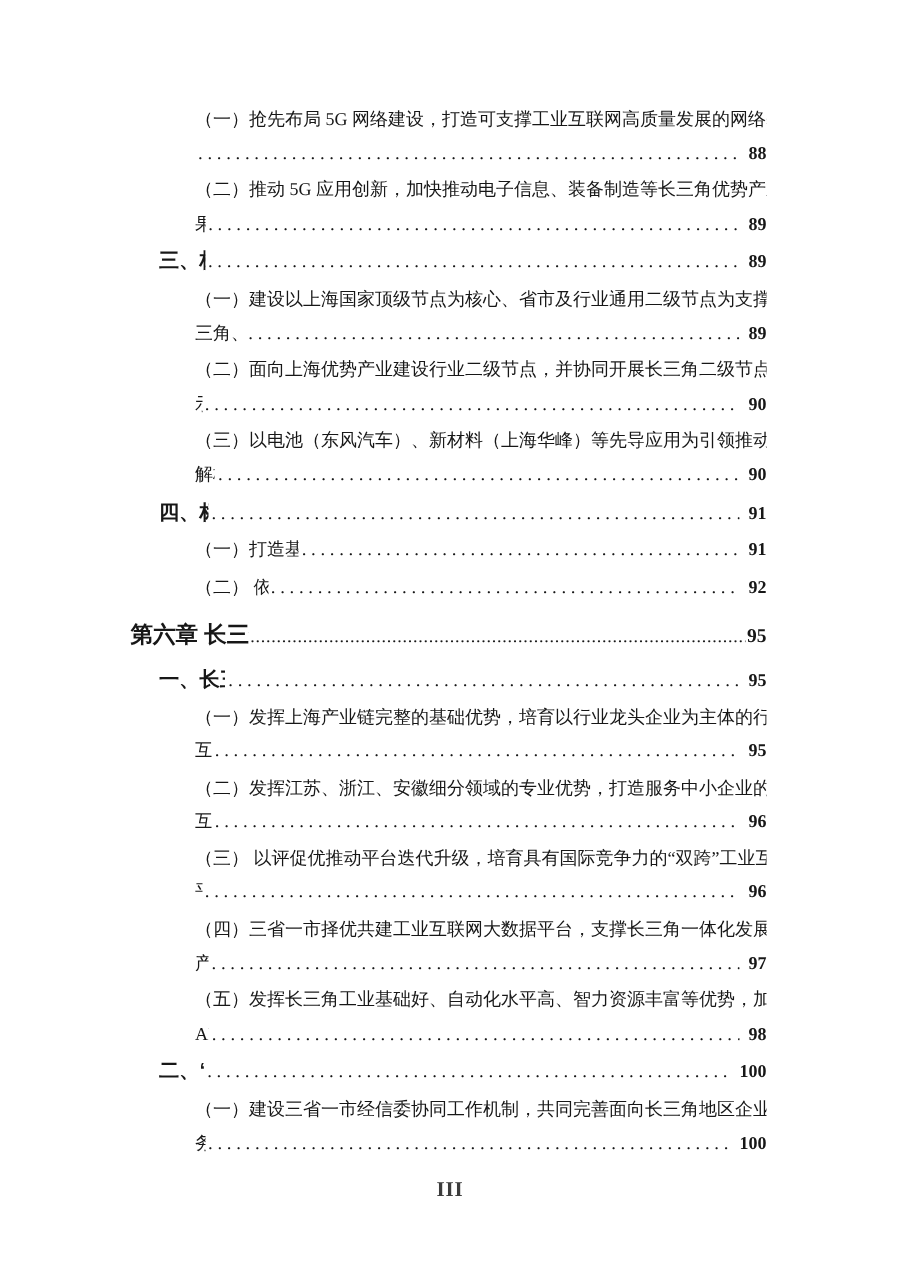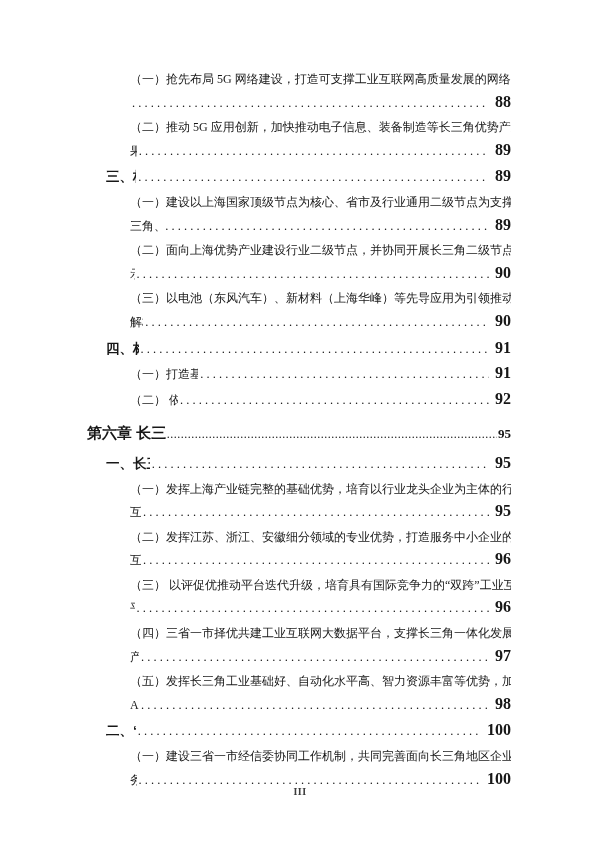--- a/index.html
+++ b/index.html
@@ -68,35 +68,35 @@
   .entry.chapter .leader {
     font-size: 12px;
     letter-spacing: 0.5px;
     margin-left: 1px;
   }
   .pagenum {
     flex: 0 0 auto;
     padding-left: 6px;
     font-family: "Liberation Serif", "DejaVu Serif", serif;
     font-weight: bold;
-    font-size: 16px;
+    font-size: 12px;
     color: #171717;
   }
   .entry.chapter .pagenum {
     padding-left: 1px;
     font-size: 13px;
   }
   .footer {
     position: absolute;
     left: 0;
     right: 0;
     top: 786px;
     text-align: center;
     font-family: "Liberation Serif", "DejaVu Serif", serif;
-    font-size: 10px;
+    font-size: 14px;
     font-weight: bold;
     letter-spacing: 0.5px;
     color: #3c3c3c;
   }
 </style>
 </head>
 <body>
 
 <div class="page">
   <div class="toc">

